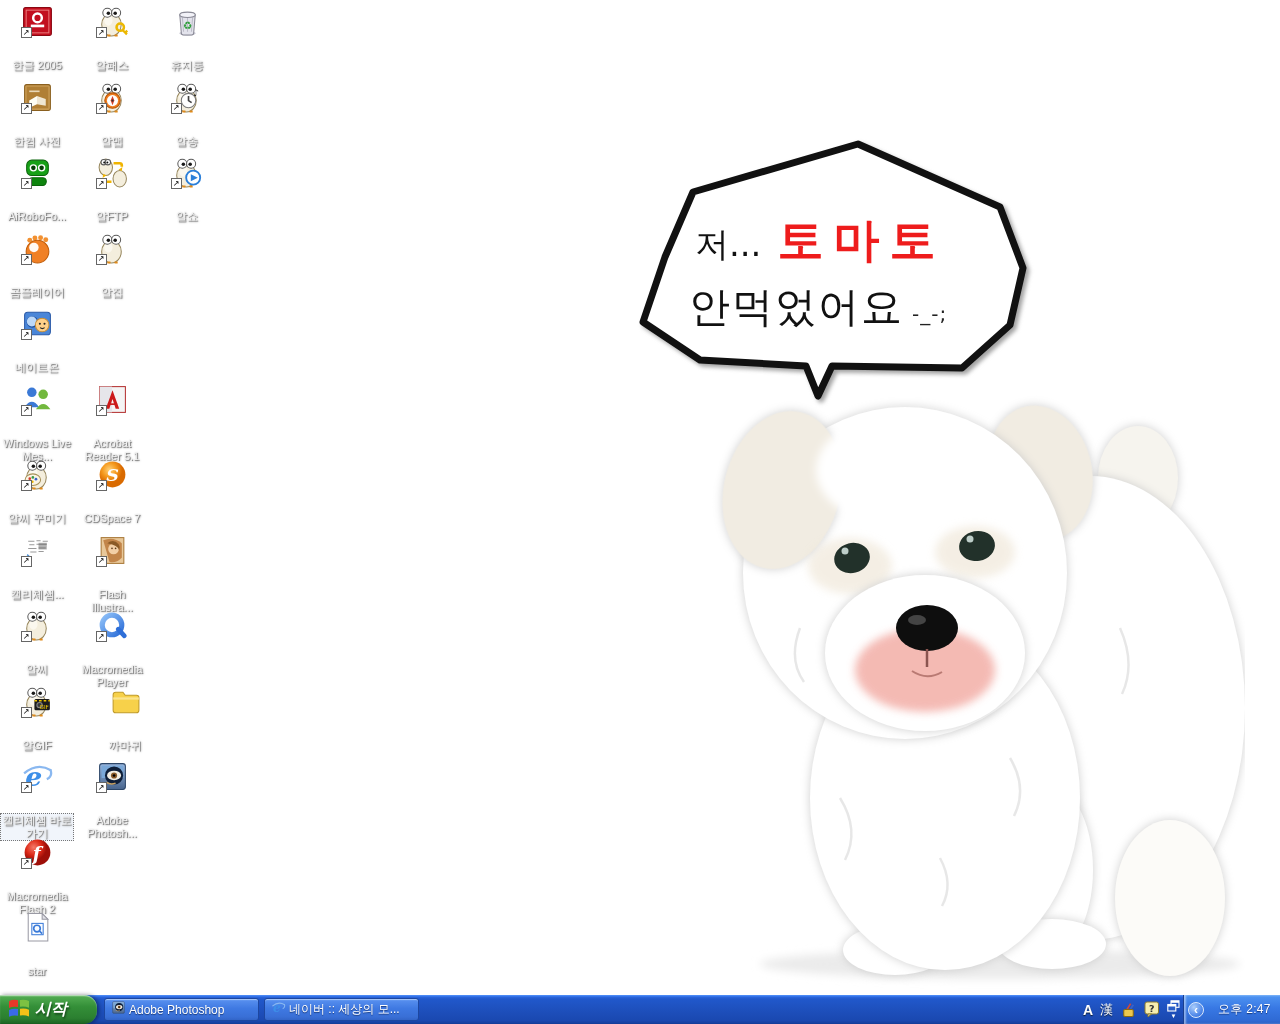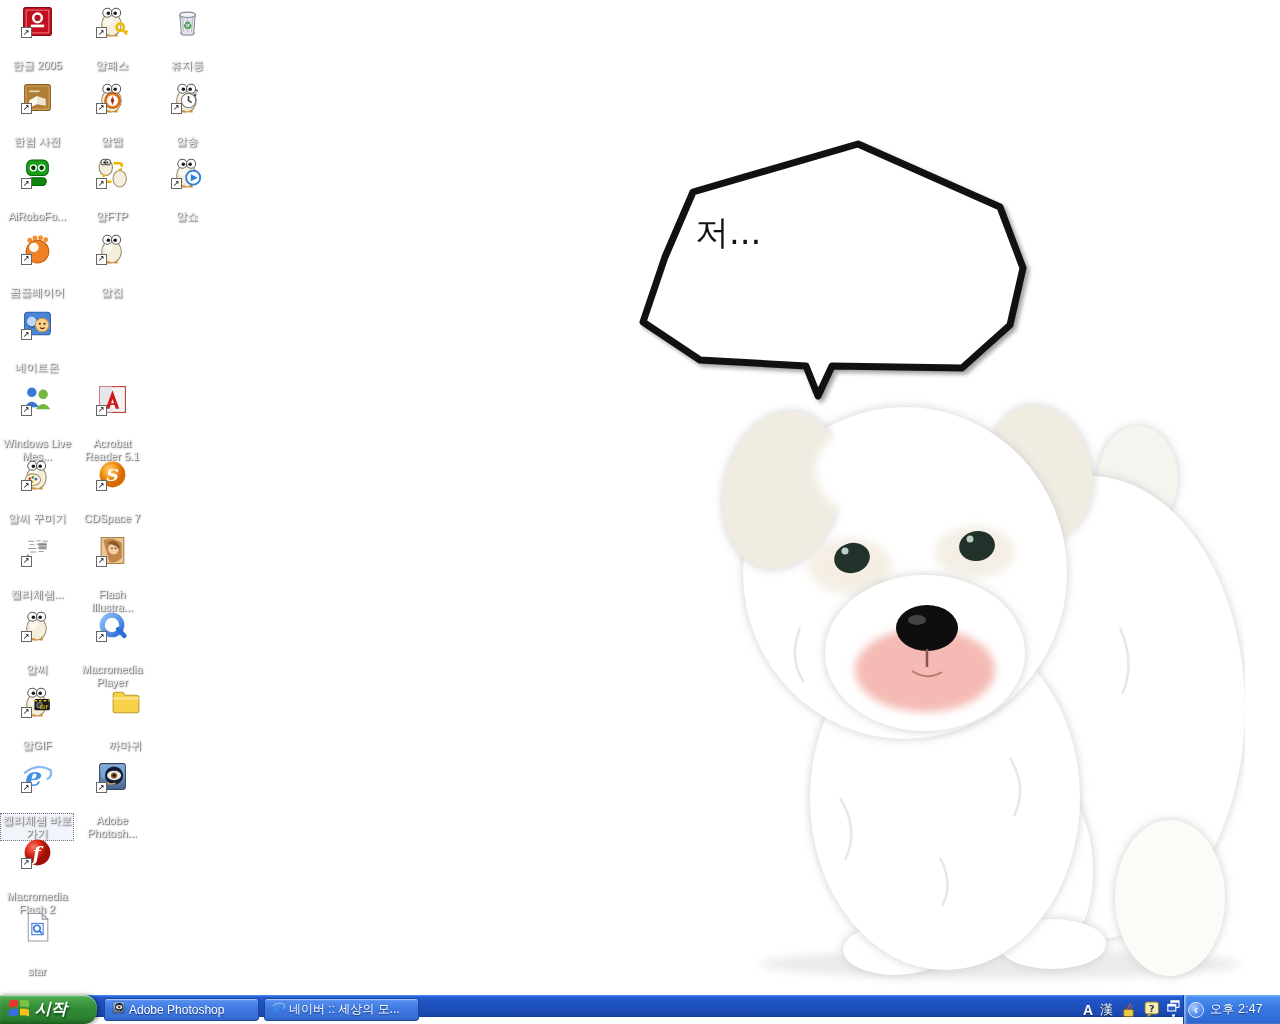--- a/index.html
+++ b/index.html
@@ -20,21 +20,21 @@
   #bubble svg{position:absolute;left:0;top:0;}
   .bline{position:absolute;display:flex;align-items:baseline;white-space:nowrap;color:#111;
          font-family:"DejaVu Sans",sans-serif;}
   #bline1{left:62px;top:74px;font-size:34px;}
   #bline1 .hl{font-size:46px;font-weight:bold;letter-spacing:10px;margin-left:16px;}
   #bline2{left:56px;top:144px;font-size:41px;letter-spacing:2px;}
   #bline2 .suffix{font-size:20px;letter-spacing:1px;margin-left:8px;color:#222;}
   
   #puppy{position:absolute;left:690px;top:378px;width:555px;height:612px;}
   
-  #taskbar{position:absolute;left:0;top:995px;width:1280px;height:22px;
+  #taskbar{position:absolute;left:0;top:995px;width:1280px;height:29px;
      background:linear-gradient(#5c97f5 0%,#3d7ef4 3%,#2a63d8 8%,#2158cb 14%,#1e50bd 50%,#1a48b0 88%,#1640a0 97%,#123a92 100%);
      display:flex;align-items:center;}
   #start-btn{position:absolute;left:0;top:0;height:29px;width:97px;display:flex;align-items:center;gap:5px;padding-left:8px;box-sizing:border-box;
      background:linear-gradient(#8cc88c 0%,#4fa94f 8%,#348f38 40%,#2b7f30 80%,#1f6a26 95%,#175c1e 100%);
      border-radius:0 13px 13px 0;box-shadow:2px 0 4px rgba(0,0,20,0.45), inset 0 1px 1px rgba(255,255,255,0.45);cursor:pointer;}
   #start-btn .start-label{color:#fff;font-size:16px;font-weight:bold;font-style:italic;text-shadow:1px 2px 2px #174a1c;}
   #task-buttons{position:absolute;left:104px;top:3px;display:flex;gap:5px;}
   .task-btn{width:155px;height:23px;display:flex;align-items:center;gap:3px;padding:0 6px;box-sizing:border-box;
      background:linear-gradient(#7aabf5 0%,#548ced 10%,#3f79e2 45%,#396fd6 85%,#3265c8 100%);
      border:1px solid #1d47a0;border-radius:3px;box-shadow:inset 0 1px 0 rgba(255,255,255,0.35);cursor:pointer;}
@@ -45,33 +45,38 @@
   .ime-ico{display:flex;align-items:center;cursor:pointer;}
   .ime-stack{display:flex;flex-direction:column;align-items:center;line-height:1;cursor:pointer;}
   .ime-stack .tri{color:#fff;font-size:6px;margin-top:1px;}
   #tray{position:absolute;right:0;top:0;width:97px;height:29px;display:flex;align-items:center;gap:6px;padding-left:4px;box-sizing:border-box;
      background:linear-gradient(#66a7f8 0%,#4b90f0 8%,#3878e4 45%,#2f6ad4 88%,#2a60c4 100%);
      border-left:1px solid #1a3f8f;box-shadow:inset 2px 0 2px rgba(255,255,255,0.45);}
   #tray-chevron{width:16px;height:16px;border-radius:50%;flex:0 0 16px;
      background:radial-gradient(circle at 35% 30%,#aacdfb,#4d86e8 65%,#2f63cc);
      border:1px solid #dce9fb;color:#fff;font-weight:bold;font-size:12px;line-height:1;
      display:flex;align-items:center;justify-content:center;cursor:pointer;box-sizing:border-box;}
-  #clock{color:#fff;font-size:12px;text-shadow:0 1px 1px #16377c;letter-spacing:0.3px;cursor:default;}
+  #clock{color:#fff;font-size:12px;text-shadow:0 1px 1px #16377c;letter-spacing:0.3px;cursor:default;margin-left:8px;}
 </style>
 </head>
 <body>
 
 <div id="screen">
 
   <div id="bubble">
     <svg width="404" height="272" viewBox="0 0 404 272">
       <polygon points="60,56 225,8 367,71 390,132 377,189 329,232 199,230 185,260 173,230 67,224 10,186 32,121" fill="#ffffff" stroke="#111111" stroke-width="7" stroke-linejoin="round" style="filter:drop-shadow(3px 3px 2px rgba(110,110,110,0.65));"></polygon>
     </svg>
     <div class="bline" id="bline1">
       <span>저...</span>
+      <span class="hl" style="color:#ee1c1c;">토마토</span>
+    </div>
+    <div class="bline" id="bline2">
+      <span>안먹었어요</span>
+      <span class="suffix">-_-;</span>
     </div>
   </div>
 
   <div id="puppy">
     <svg width="555" height="612" viewBox="0 0 555 612">
       <defs>
         <filter id="halo" x="-25%" y="-25%" width="150%" height="150%">
           <feDropShadow dx="0" dy="0" stdDeviation="5" flood-color="#c9c9c9" flood-opacity="0.9"></feDropShadow>
         </filter>
         <filter id="soft" x="-50%" y="-50%" width="200%" height="200%">

